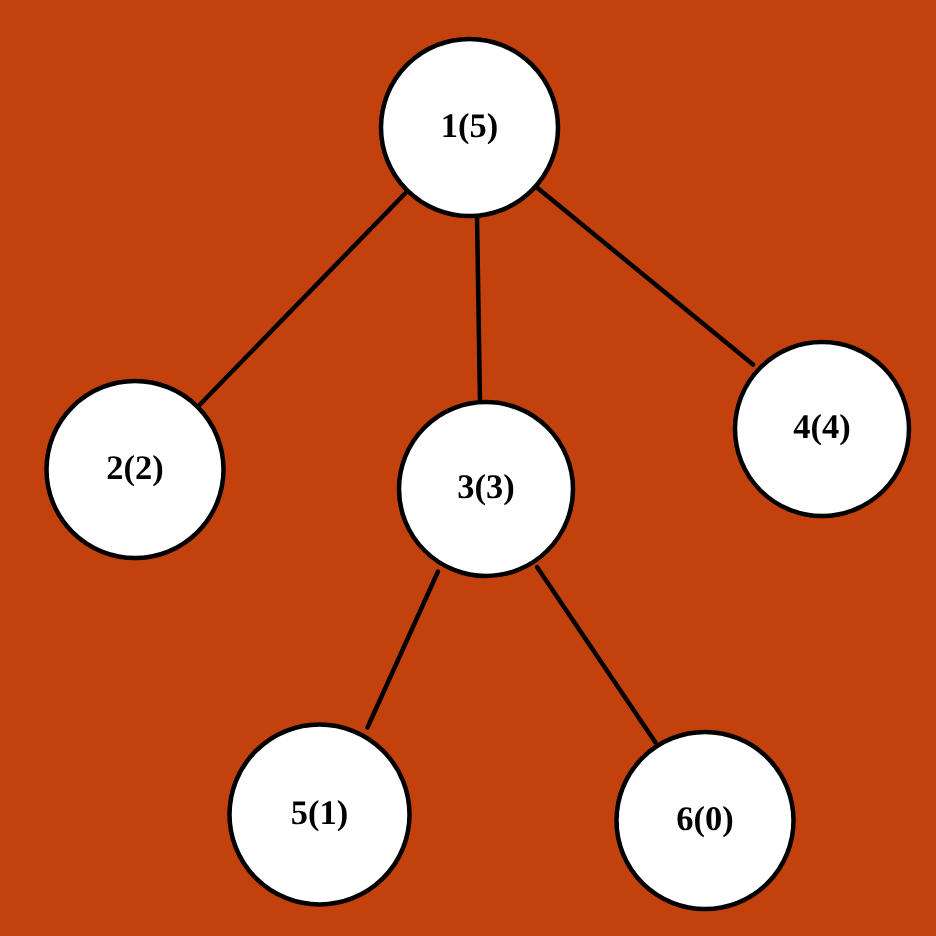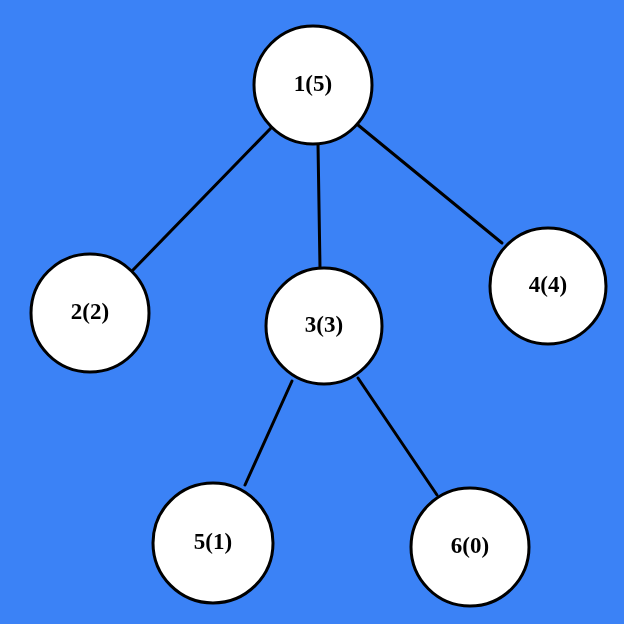--- a/index.html
+++ b/index.html
@@ -45,21 +45,21 @@
     font-weight: bold;
     fill: #000000;
     text-anchor: middle;
     dominant-baseline: middle;
     letter-spacing: 0px;
   }
 </style>
 </head>
 <body>
 
-<div id="diagram-root" style="background: #3b82f6;">
+<div id="diagram-root" style="background: #c2410c;">
   <svg id="tree-svg" viewBox="0 0 624 624" xmlns="http://www.w3.org/2000/svg">
 
     <g>
       <line class="graph-edge" x1="271" y1="128" x2="133" y2="270"></line>
       <line class="graph-edge" x1="318" y1="144" x2="320" y2="268"></line>
       <line class="graph-edge" x1="358" y1="125" x2="502" y2="243"></line>
       <line class="graph-edge" x1="292" y1="381" x2="245" y2="485"></line>
       <line class="graph-edge" x1="358" y1="378" x2="437" y2="495"></line>
     </g>
 

